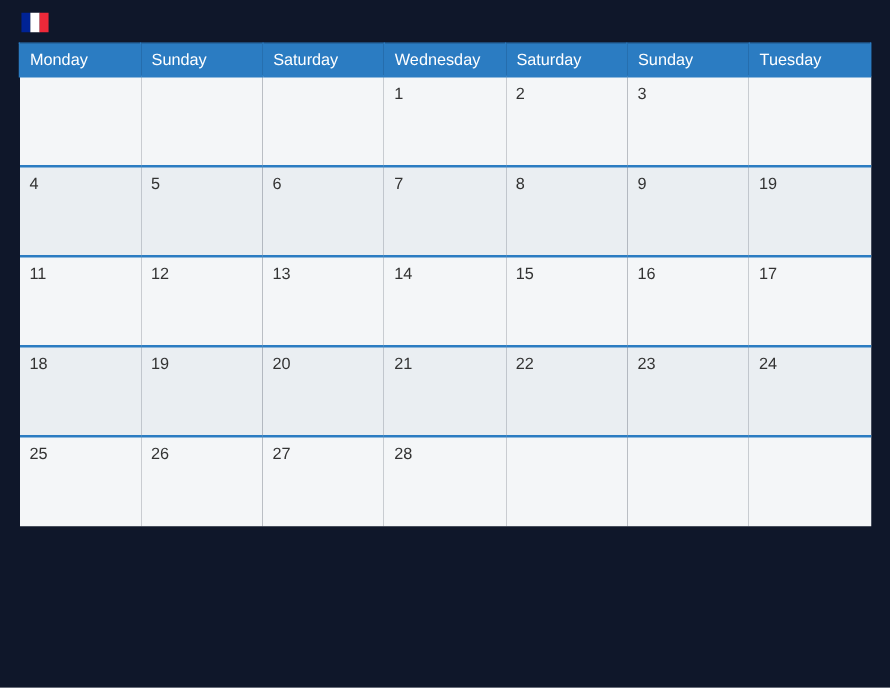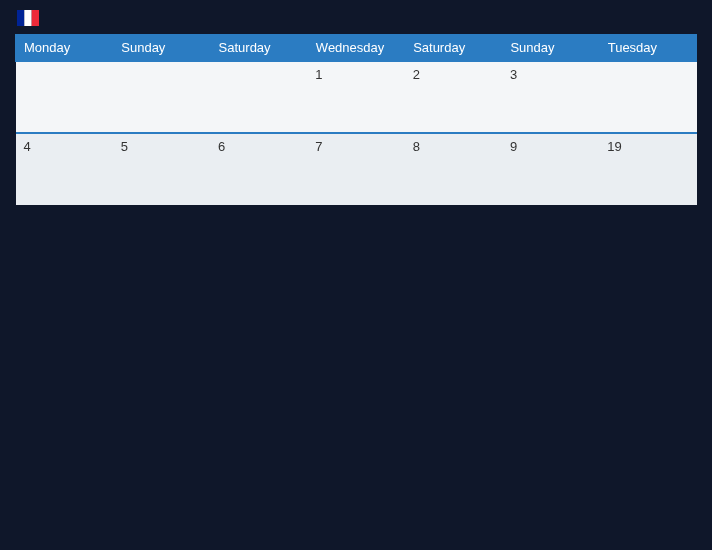--- a/index.html
+++ b/index.html
@@ -128,15 +128,42 @@
         </tr>
         <tr>
           <td>4</td>
           <td>5</td>
           <td>6</td>
           <td>7</td>
           <td>8</td>
           <td>9</td>
           <td>19</td>
         </tr>
+        <tr>
+          <td>11</td>
+          <td>12</td>
+          <td>13</td>
+          <td>14</td>
+          <td>15</td>
+          <td>16</td>
+          <td>17</td>
+        </tr>
+        <tr>
+          <td>18</td>
+          <td>19</td>
+          <td>20</td>
+          <td>21</td>
+          <td>22</td>
+          <td>23</td>
+          <td>24</td>
+        </tr>
+        <tr>
+          <td>25</td>
+          <td>26</td>
+          <td>27</td>
+          <td>28</td>
+          <td></td>
+          <td></td>
+          <td></td>
+        </tr>
       </tbody>
   </table>
 </div>
 
 </body></html>

